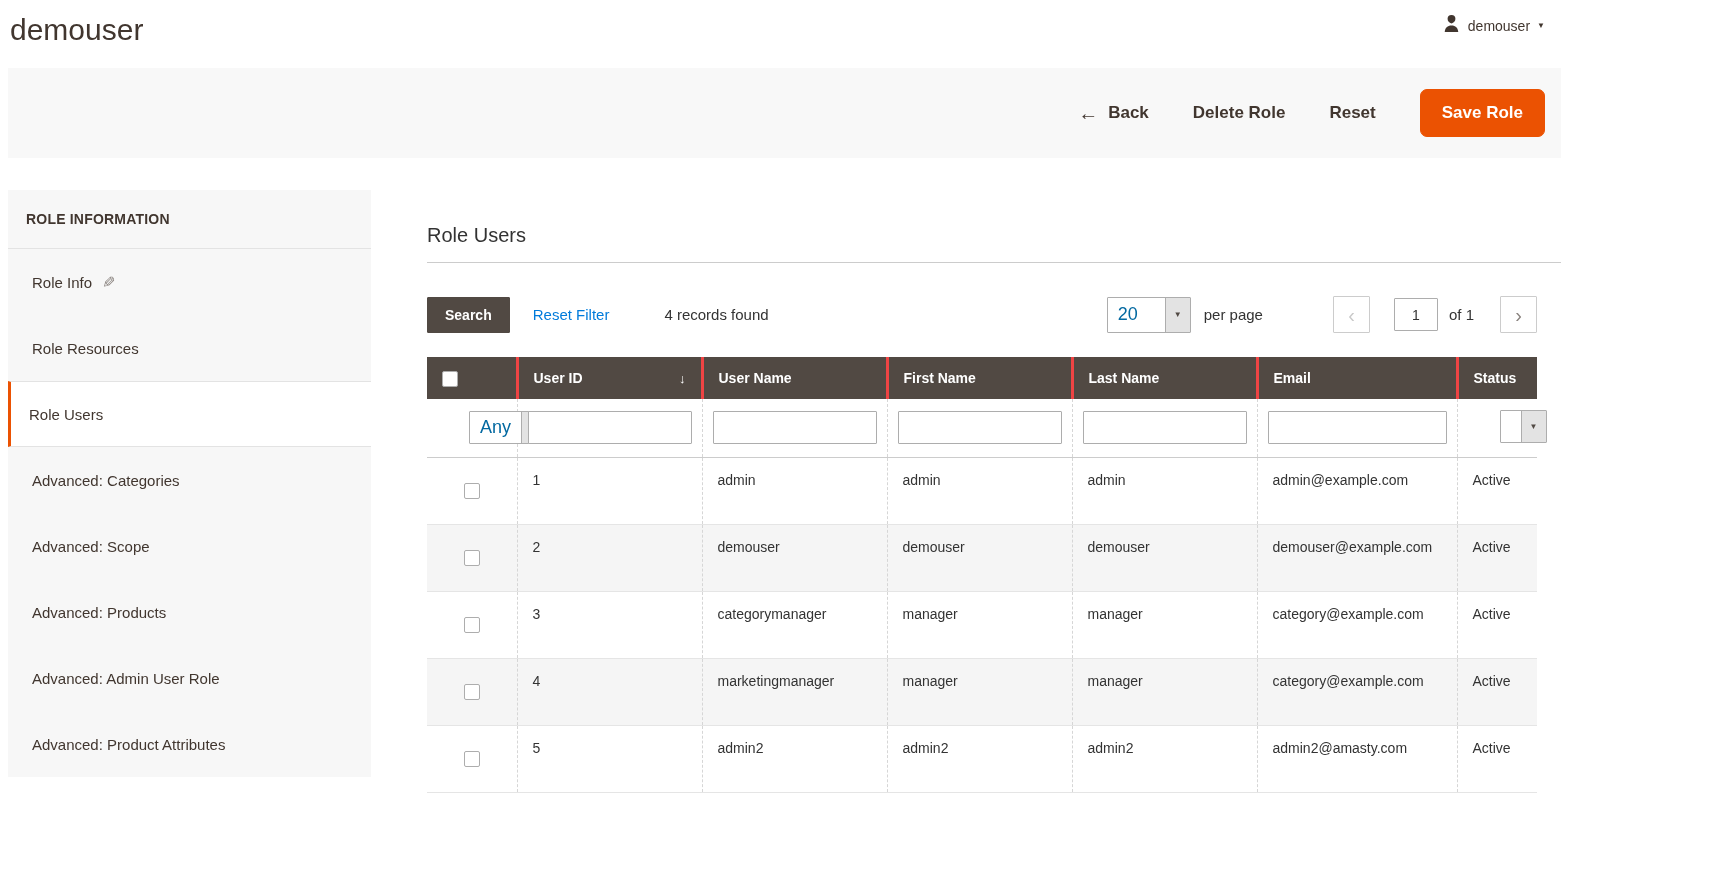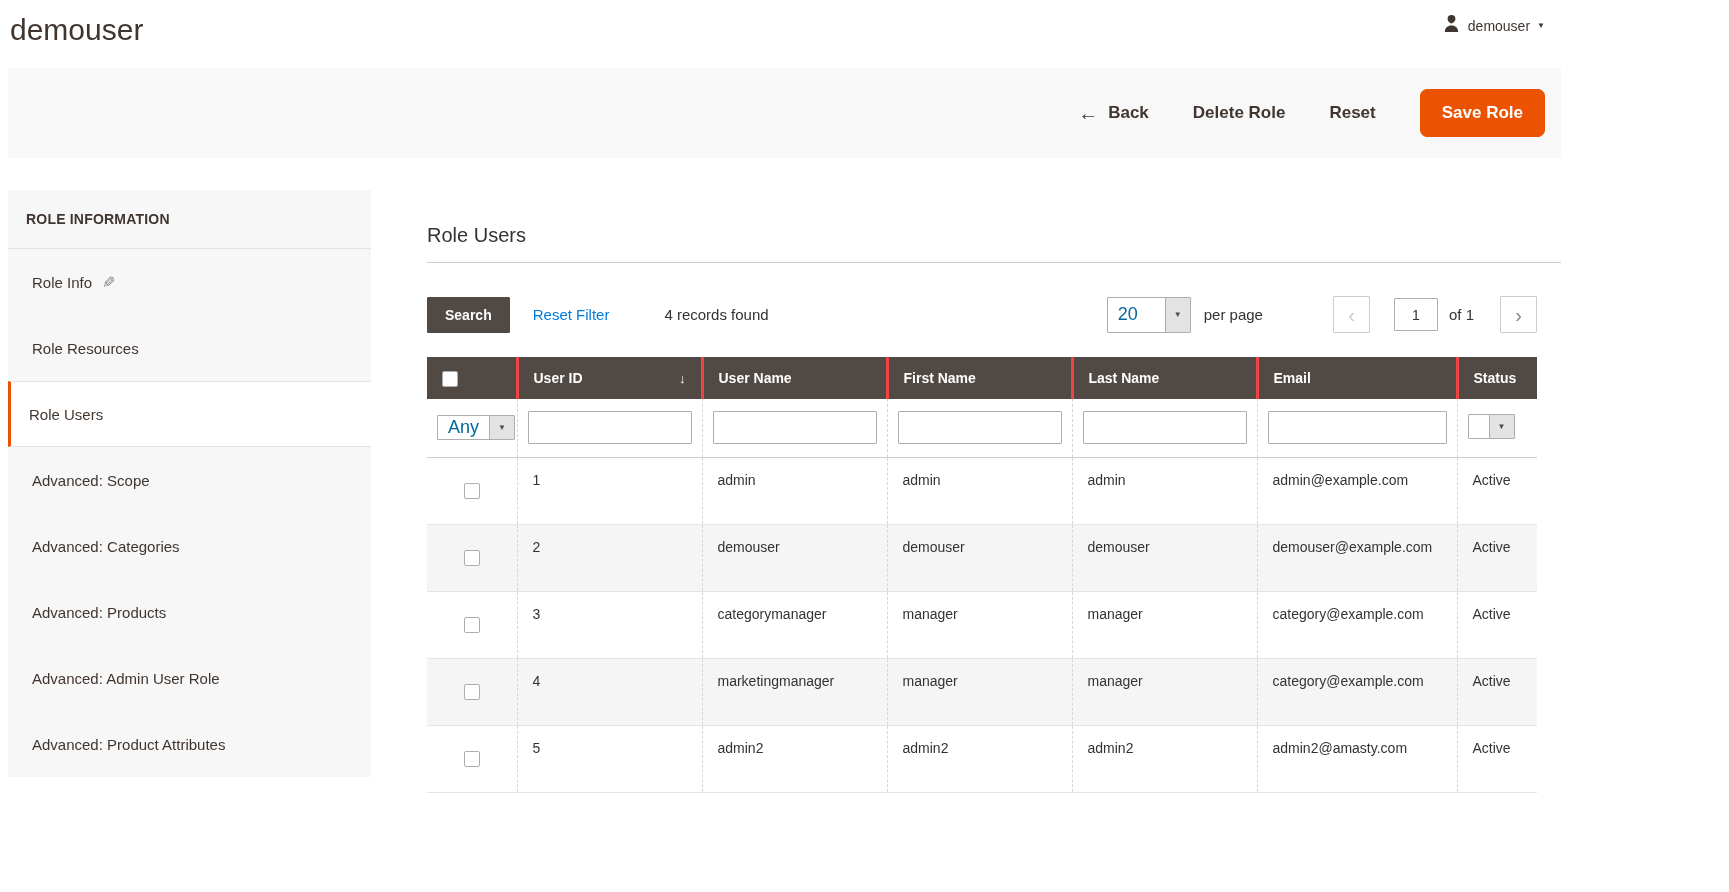--- a/index.html
+++ b/index.html
@@ -57,21 +57,21 @@
   .grid { border-collapse:collapse; table-layout:fixed; width:1110px; margin-top:24px; }
   .head-row th { background:#514943; color:#fff; font-size:14px; font-weight:600; text-align:left; height:42px; padding:0 15px; border-left:3px solid #ef4444; cursor:pointer; }
   .head-row th:first-child { border-left:none; }
   .th-inner { display:flex; align-items:center; justify-content:space-between; }
   .sort-arrow { font-size:13px; font-weight:400; }
   .th-checkbox, .cell-checkbox { text-align:center; }
   .checkbox { display:inline-block; width:16px; height:16px; background:#fff; border:1px solid #adadad; border-radius:2px; cursor:pointer; vertical-align:middle; }
   .filter-row td { background:#fff; height:58px; padding:0 10px; border-left:1px dashed #d6d6d6; border-bottom:1px solid #ccc; }
   .filter-row td:first-child { border-left:none; }
   .filter-input { width:100%; height:33px; border:1px solid #adadad; border-radius:1px; padding:0 8px; font-size:14px; font-family:inherit; }
-  .small-select { height:25px; }
+  .small-select { height:33px;margin-left:32px; }
   .status-select .select-value { min-width:20px; padding:0 6px; }
   .grid tbody td { height:67px; padding:14px 15px 0 15px; vertical-align:top; font-size:14px; color:#333; border-left:1px dashed #d6d6d6; border-bottom:1px solid #e5e5e5; }
   .grid tbody td:first-child { border-left:none; }
   .grid tbody td.cell-checkbox { vertical-align:middle; padding-top:0; }
   .grid tbody tr.stripe td { background:#f5f5f5; }
 </style>
 </head>
 <body>
 
 <div class="container">
@@ -108,24 +108,24 @@
             <span>Role Info</span>
             <span class="edit-icon">✎</span>
           </li>
           <li class="sidebar-item">
             <span>Role Resources</span>
           </li>
           <li class="sidebar-item active">
             <span>Role Users</span>
           </li>
           <li class="sidebar-item">
+            <span>Advanced: Categories</span>
+          </li>
+          <li class="sidebar-item">
             <span>Advanced: Scope</span>
-          </li>
-          <li class="sidebar-item">
-            <span>Advanced: Categories</span>
           </li>
           <li class="sidebar-item">
             <span>Advanced: Products</span>
           </li>
           <li class="sidebar-item">
             <span>Advanced: Admin User Role</span>
           </li>
           <li class="sidebar-item">
             <span>Advanced: Product Attributes</span>
           </li>

